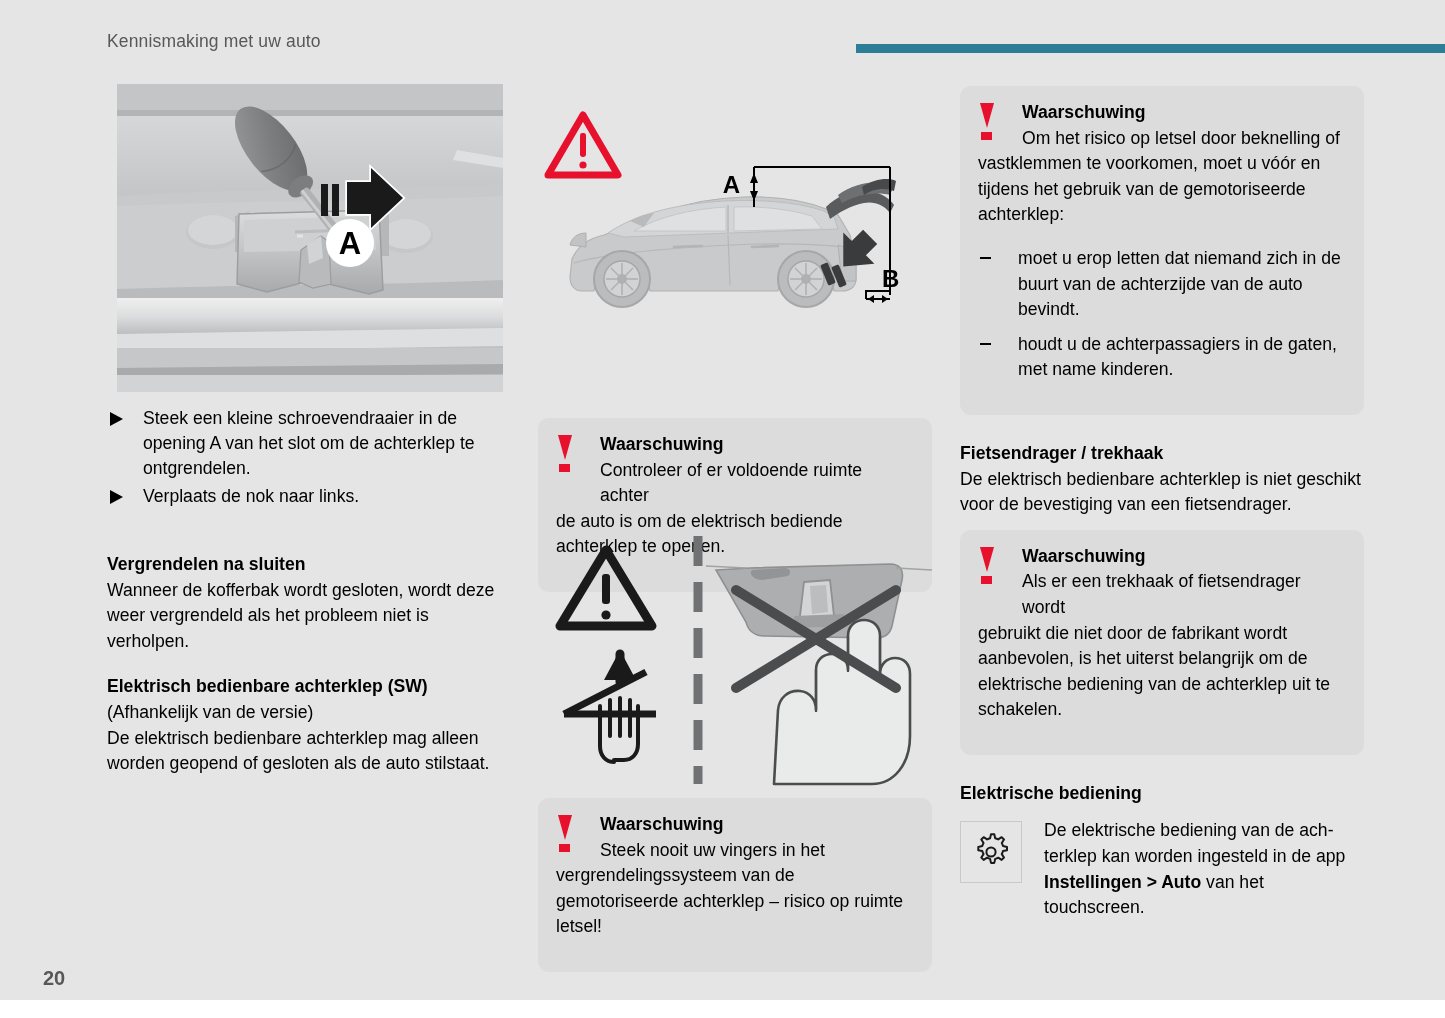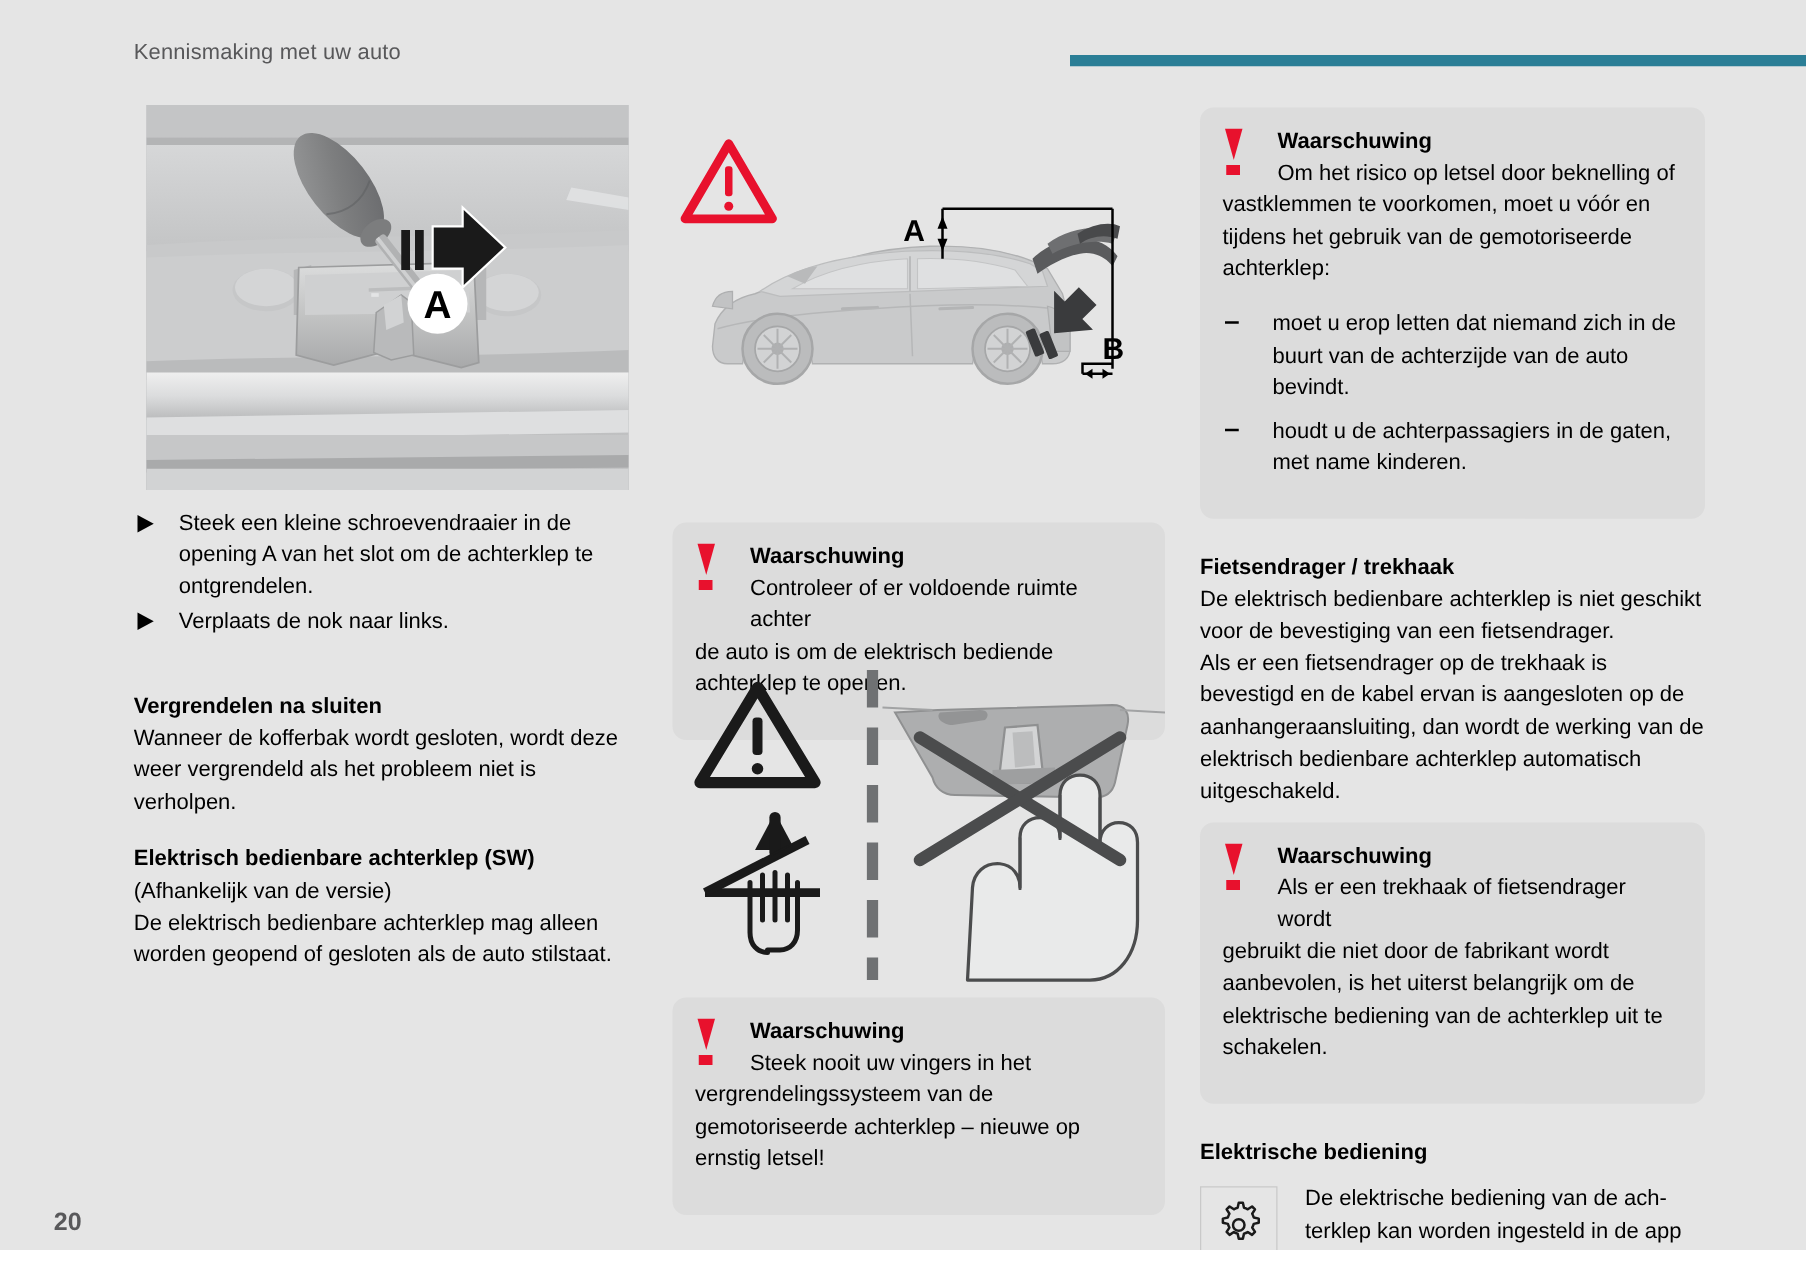--- a/index.html
+++ b/index.html
@@ -445,21 +445,21 @@
     </svg>
   </div>
 
   <div class="col col-mid" style="top:798px;">
     <div class="warn">
       <span class="warn-ex">
         <span class="bar"></span>
           <span class="dot"></span>
       </span>
       <div class="warn-title">Waarschuwing</div>
-      <p class="warn-body"><span class="lead-in">Steek nooit uw vingers in</span> <span>het vergrendelingssysteem van de gemotoriseerde achterklep – nieuwe op ernstig letsel!</span></p>
+      <p class="warn-body"><span class="lead-in">Steek nooit uw vingers in</span> <span>het vergrendelingssysteem van de gemotoriseerde achterklep – risico op ruimte letsel!</span></p>
     </div>
   </div>
 
   <div class="col col-right" style="top:86px;">
 
     <div class="warn">
       <span class="warn-ex">
         <span class="bar"></span>
           <span class="dot"></span>
       </span>
@@ -474,21 +474,20 @@
         <li class="dash-item" style="margin-top:9px;">
           <span class="dash"></span>
           <span>houdt u de achterpassagiers in de gaten, met name kinderen.</span>
         </li>
       </ul>
     </div>
 
     <div class="gap-l"></div>
     <h3 class="h-sub">Fietsendrager / trekhaak</h3>
     <p class="para">De elektrisch bedienbare achterklep is niet geschikt voor de bevestiging van een fietsendrager.</p>
-    <p class="para">Als er een fietsendrager op de trekhaak is bevestigd en de kabel ervan is aangesloten op de aanhangeraansluiting, dan wordt de werking van de elektrisch bedienbare achterklep automatisch uitgeschakeld.</p>
 
     <div class="gap-s"></div>
     <div class="warn">
       <span class="warn-ex">
         <span class="bar"></span>
           <span class="dot"></span>
       </span>
       <div class="warn-title">Waarschuwing</div>
       <p class="warn-body"><span class="lead-in">Als er een trekhaak of fietsendrager wordt</span> <span>gebruikt die niet door de fabrikant wordt aanbevolen, is het uiterst belangrijk om de elektrische bediening van de achterklep uit te schakelen.</span></p>
     </div>

